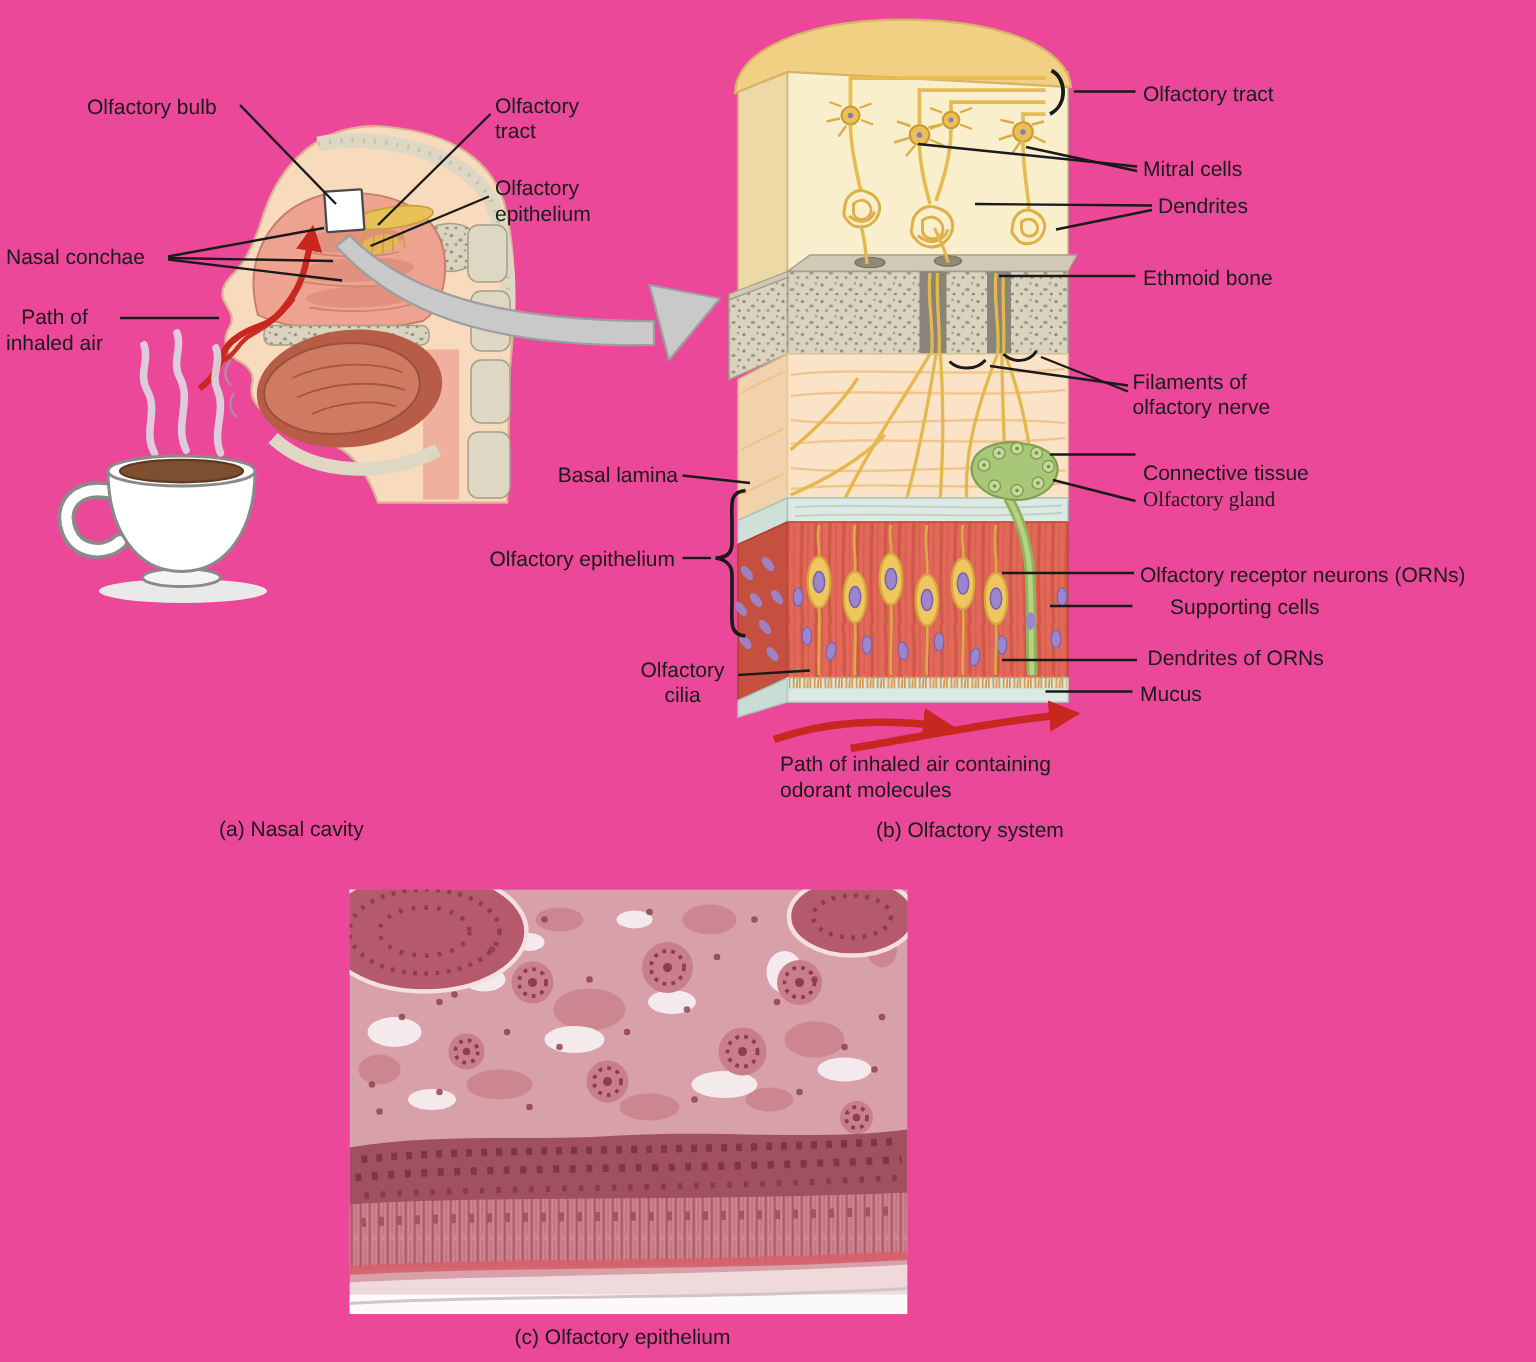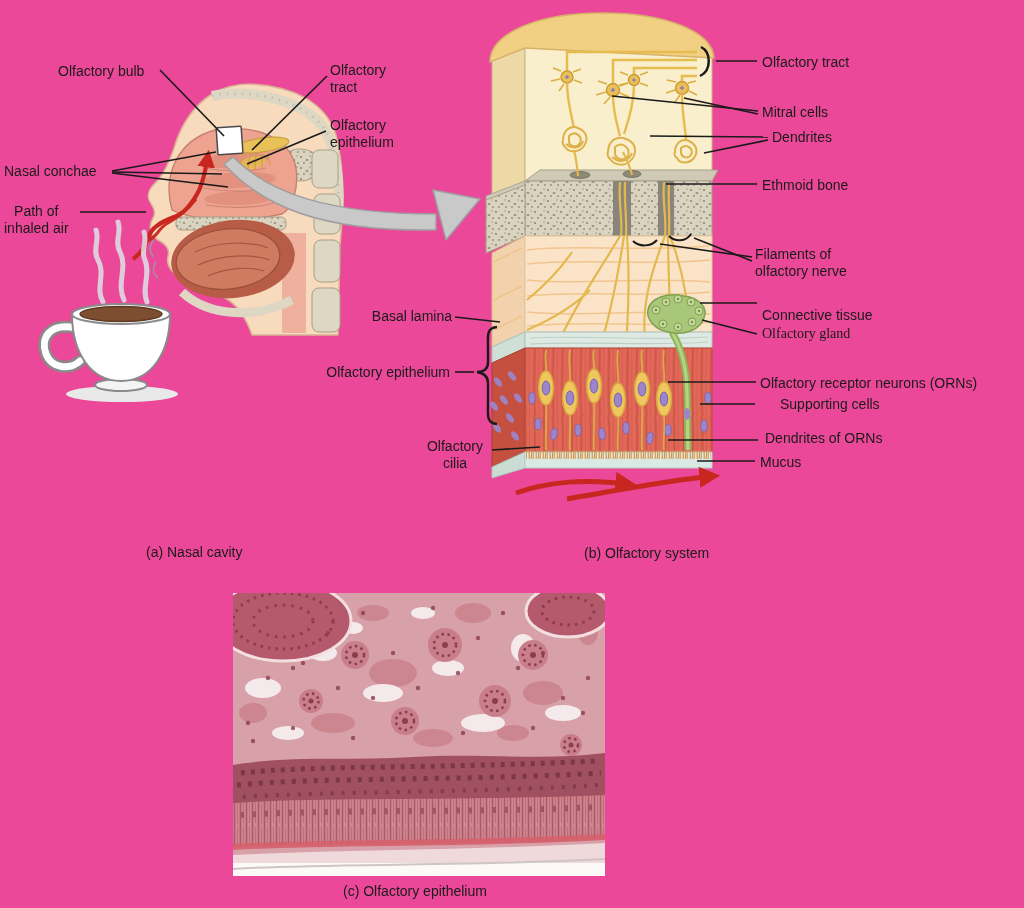--- a/index.html
+++ b/index.html
@@ -484,15 +484,17 @@
 <div class="lbl" style="left:760px;top:375px;">Olfactory receptor neurons (ORNs)</div>
 <div class="lbl" style="left:760px;top:396px;margin-left:20px;">Supporting cells</div>
 <div class="lbl" style="left:765px;top:430px;">Dendrites of ORNs</div>
 <div class="lbl" style="left:760px;top:454px;">Mucus</div>
 
 <div class="lbl r" style="left:340px;top:308px;width:112px;">Basal lamina</div>
 <div class="lbl r" style="left:298px;top:364px;width:152px;">Olfactory epithelium</div>
 <div class="lbl c" style="left:410px;top:438px;width:90px;">Olfactory
 cilia</div>
 
+<div class="lbl" style="left:520px;top:501px;">Path of inhaled air containing
+odorant molecules</div>
 <div class="lbl" style="left:584px;top:545px;">(b) Olfactory system</div>
 <div class="lbl" style="left:343px;top:883px;">(c) Olfactory epithelium</div>
 
 </div>
 </body></html>

